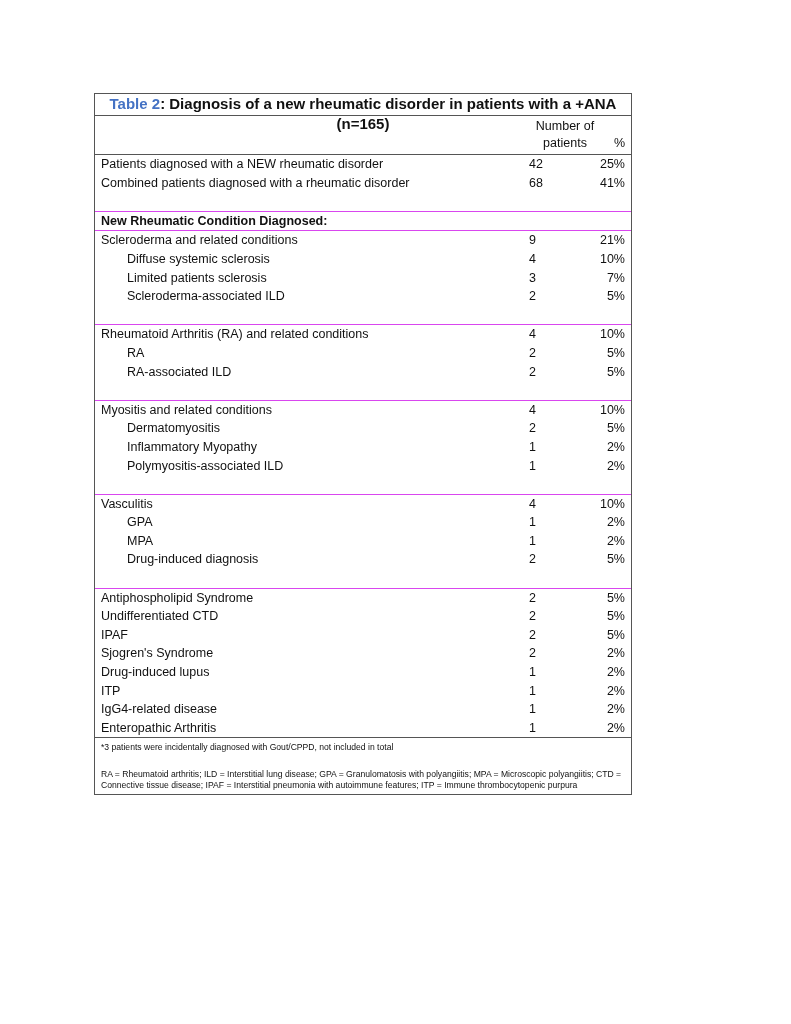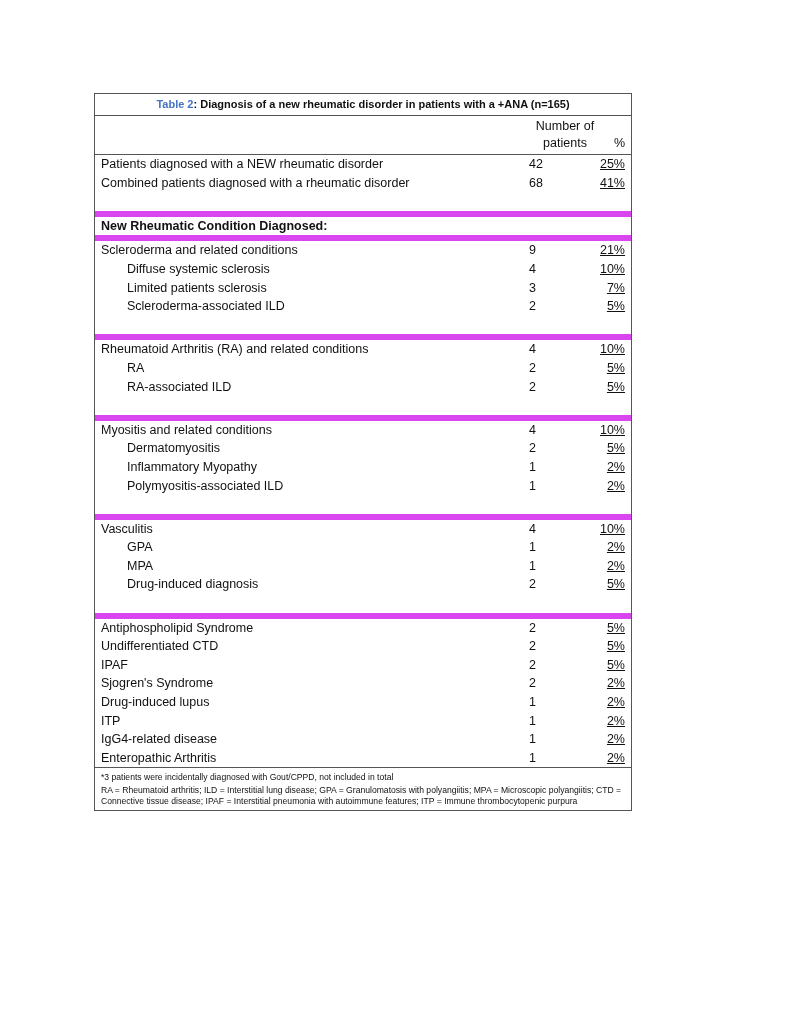--- a/index.html
+++ b/index.html
@@ -3,37 +3,37 @@
   <meta charset="utf-8">
   <style>
     html, body { margin: 0; padding: 0; background: #ffffff; }
     body { width: 791px; height: 1024px; position: relative; font-family: "Liberation Sans", sans-serif; color: #111; }
     .tbl {
       position: absolute; left: 94px; top: 93px; width: 538px;
       border: 1px solid #555; box-sizing: border-box;
       font-size: 12.5px;
     }
     .title-row {
-      text-align: center; font-weight: bold; font-size: 11px;
+      text-align: center; font-weight: bold; font-size: 15px;
       height: 21px; line-height: 20px; border-bottom: 1px solid #555;
     }
     .title-row .lbl { color: #4472c4; }
     .hdr-row { position: relative; height: 38px; border-bottom: 1px solid #555; }
     .hdr-row .hnum { position: absolute; left: 430px; width: 80px; top: 2px; text-align: center; line-height: 17px; }
     .hdr-row .hpct { position: absolute; right: 6px; bottom: 2px; line-height: 17px; }
     .row { position: relative; height: 18.6px; line-height: 18.6px; }
     .row .name { position: absolute; left: 6px; white-space: nowrap; }
     .row.sub .name { left: 32px; }
     .row .num { position: absolute; left: 434px; width: 80px; text-align: left; }
-    .row .pct { position: absolute; right: 6px; text-align: left; text-decoration: underline; }
+    .row .pct { position: absolute; right: 6px; text-align: left; }
     .row.head .name { font-weight: bold; }
     .gap { height: 18.6px; }
-    .sep { border-bottom: 6px solid #d946ef; }
+    .sep { border-bottom: 1px solid #d946ef; }
     .notes { font-size: 8.6px; padding: 4px 6px 3px 6px; line-height: 11px; border-top: 1px solid #555; }
-    .notes .n1 { margin-bottom: 2px; }
+    .notes .n1 { margin-bottom: 16px; }
   </style>
 </head>
 <body>
 
 <div class="tbl">
   <div class="title-row">
     <span class="lbl">Table 2</span><span>: Diagnosis of a new rheumatic disorder in patients with a +ANA (n=165)</span>
   </div>
 
   <div class="hdr-row">

